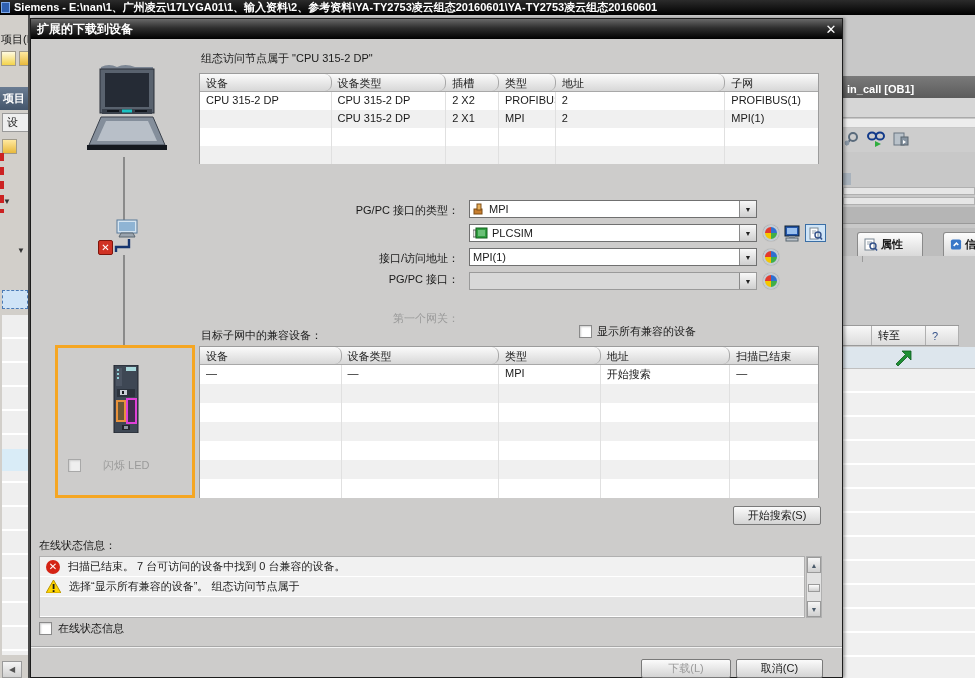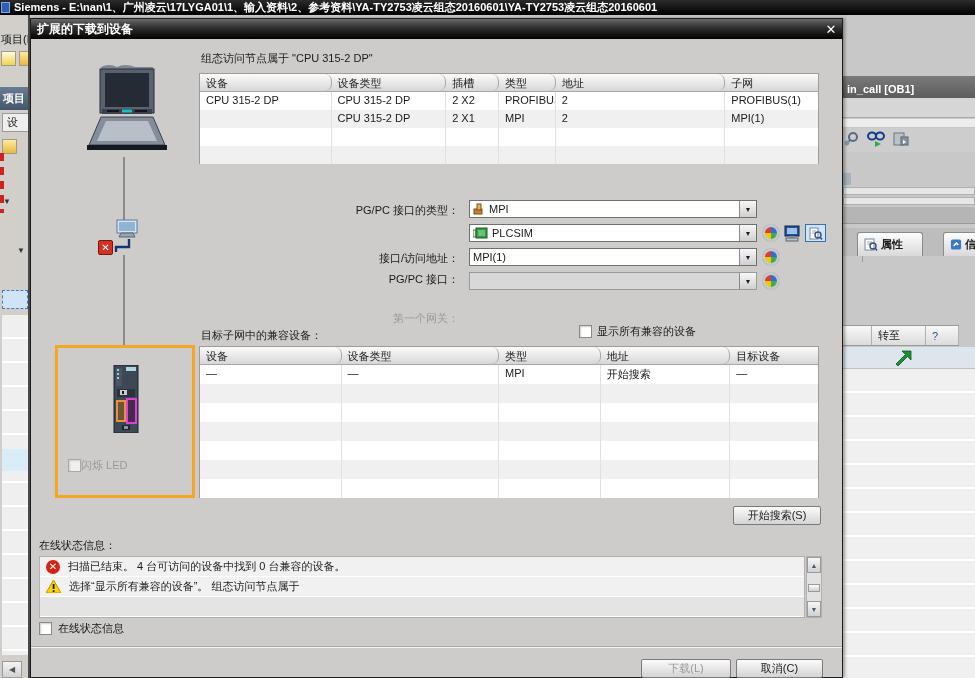--- a/index.html
+++ b/index.html
@@ -215,21 +215,21 @@
           <rect x="4" y="8" width="2" height="2" fill="#8fd0d6"></rect>
           <rect x="4" y="12" width="2" height="2" fill="#8fd0d6"></rect>
         <rect x="4" y="24" width="18" height="8" fill="#2b323c"></rect>
         <rect x="7" y="25" width="7" height="5" fill="#c8cdd4"></rect>
           <rect x="9" y="26" width="2" height="3" fill="#15181e"></rect>
         <rect x="4" y="36" width="8" height="20" fill="#6a5636" stroke="#e8923c" stroke-width="2"></rect>
         <rect x="14" y="34" width="9" height="24" fill="#412c4e" stroke="#e040d8" stroke-width="2"></rect>
         <rect x="9" y="60" width="8" height="5" fill="#20242c"></rect>
           <rect x="11" y="61" width="4" height="3" fill="#8a94a0"></rect>
       </svg>
-      <div style="position:absolute; left:10px; top:110px; display:flex; align-items:center; gap:0;">
+      <div style="position:absolute; left:10px; top:110px; display:flex; align-items:center; gap:22px;">
         <div class="checkbox disabled"></div>
         <span class="muted">闪烁 LED</span>
       </div>
     </div>
 
     
     <div class="abs cfg-label nowrap">组态访问节点属于 "CPU 315-2 DP"</div>
     <div class="tbl" style="left:168px; top:54px; width:620px; height:91px;">
       <div class="tbl-hrow">
         <div class="tbl-hcell" style="width:132px;">设备</div>
@@ -335,21 +335,21 @@
       <div class="checkbox"></div>
       <span>显示所有兼容的设备</span>
     </div>
 
     <div class="tbl" style="left:168px; top:327px; width:620px; height:152px;">
       <div class="tbl-hrow">
         <div class="tbl-hcell" style="width:142px;">设备</div>
         <div class="tbl-hcell" style="width:158px;">设备类型</div>
         <div class="tbl-hcell" style="width:102px;">类型</div>
         <div class="tbl-hcell" style="width:130px;">地址</div>
-        <div class="tbl-hcell" style="width:88px; border-right:none;">目标设备</div>
+        <div class="tbl-hcell" style="width:88px; border-right:none;">扫描已结束</div>
       </div>
       <div class="tbl-row r-even" style="height:19px;">
         <div class="tbl-cell" style="width:142px;">—</div>
         <div class="tbl-cell" style="width:158px;">—</div>
         <div class="tbl-cell" style="width:102px;">MPI</div>
         <div class="tbl-cell" style="width:130px;">开始搜索</div>
         <div class="tbl-cell" style="width:88px; border-right:none;">—</div>
       </div>
       <div class="tbl-row r-odd" style="height:19px;">
           <div class="tbl-cell" style="width:142px;"></div>
@@ -397,21 +397,21 @@
 
     
     <div class="btn" style="left:702px; top:487px; width:88px; height:19px;">开始搜索(S)</div>
 
     
     <div class="abs nowrap" style="left:8px; top:519px;">在线状态信息：</div>
 
     <div class="abs msg-list">
       <div class="msg-row">
         <span class="err-ico">✕</span>
-        <span>扫描已结束。 4 台可访问的设备中找到 0 台兼容的设备。</span>
+        <span>扫描已结束。 7 台可访问的设备中找到 0 台兼容的设备。</span>
       </div>
       <div class="msg-row">
         <svg width="15" height="13" viewBox="0 0 15 13">
             <polygon points="7.5,0 15,13 0,13" fill="#ffd400" stroke="#b89400"></polygon>
             <rect x="6.7" y="4" width="1.8" height="5" fill="#1a1a1a"></rect>
             <rect x="6.7" y="10.2" width="1.8" height="1.8" fill="#1a1a1a"></rect>
           </svg>
         <span>选择“显示所有兼容的设备”。 组态访问节点属于</span>
       </div>
       <div class="msg-row" style="background:#e4e4e4;"></div>

